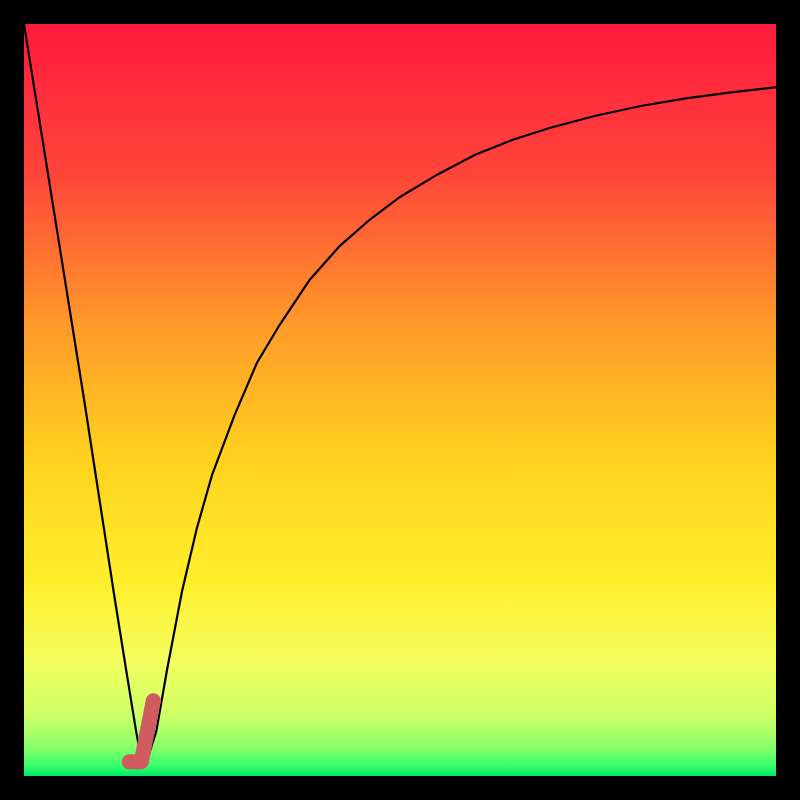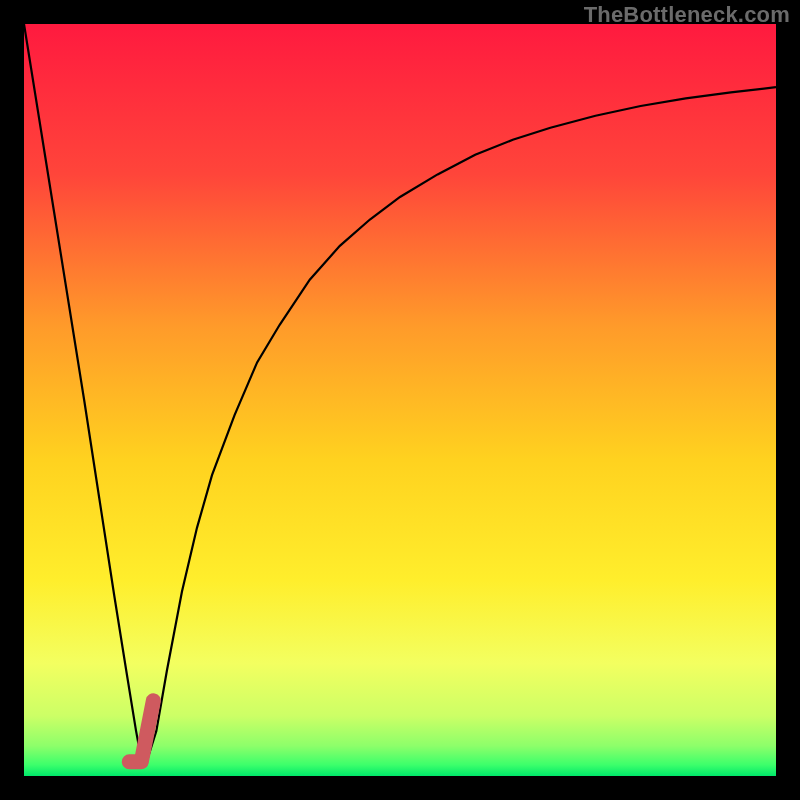--- a/index.html
+++ b/index.html
@@ -61,14 +61,13 @@
           <stop offset="96%" stop-color="#8dff6a"></stop>
           <stop offset="98.5%" stop-color="#3dff6b"></stop>
           <stop offset="100%" stop-color="#00e86a"></stop>
         </linearGradient>
       </defs>
       <rect x="0" y="0" width="752" height="752" fill="url(#bg)"></rect>
       <path id="curve-path" fill="none" stroke="#000" stroke-width="2.2" d="M0.00 0.00 L15.04 94.00 L30.08 188.00 L45.12 282.00 L60.16 376.00 L75.20 473.76 L90.24 571.52 L102.27 646.72 L112.05 706.88 L117.31 735.46 L124.08 733.20 L132.35 706.88 L142.88 646.72 L157.92 567.76 L172.96 503.84 L188.00 451.20 L210.56 391.04 L233.12 338.40 L255.68 300.80 L285.76 255.68 L315.84 221.84 L345.92 195.52 L376.00 172.96 L413.60 150.40 L451.20 130.85 L488.80 115.81 L526.40 103.78 L571.52 91.74 L616.64 81.97 L661.76 74.45 L706.88 68.43 L752.00 63.17"></path>
       <path id="marker-path" fill="none" stroke="#cf5a5f" stroke-width="15" stroke-linecap="round" stroke-linejoin="round" d="M 105.28 737.71 L 117.31 737.71 L 129.34 676.80"></path>
     </svg>
   </div>
-  <div class="watermark">TheBottleneck.com</div>
 </div>
 
 </body></html>

